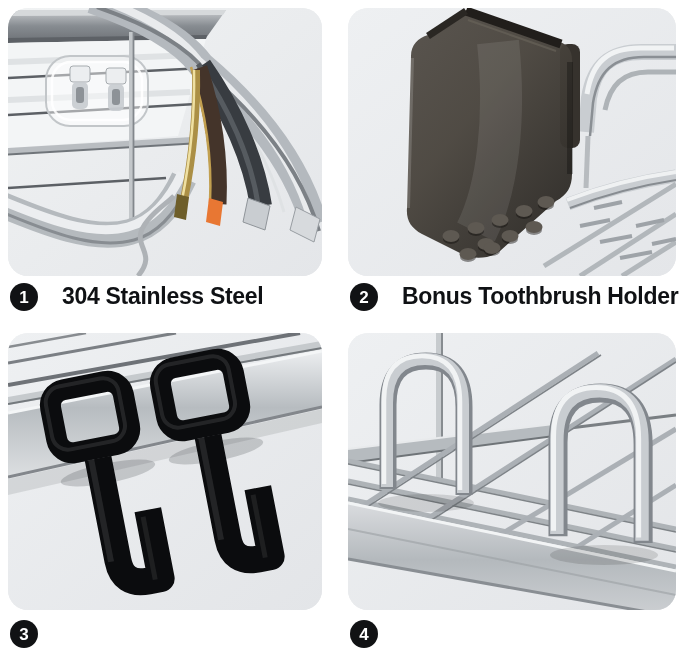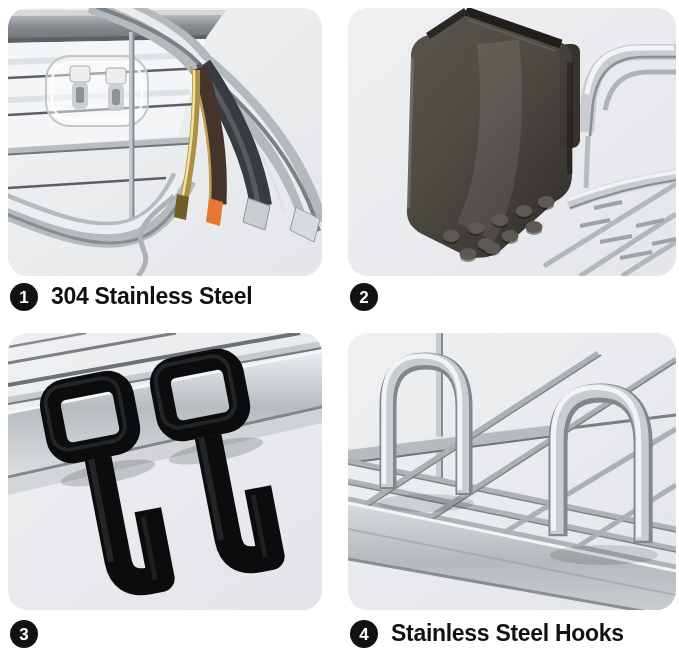--- a/index.html
+++ b/index.html
@@ -23,21 +23,21 @@
   .c2{left:350px;top:281px;}
   .c3{left:10px;top:618px;}
   .c4{left:350px;top:618px;}
   .badge{
     flex:0 0 auto;width:28px;height:28px;border-radius:50%;
     background:#111214;color:#ffffff;display:flex;align-items:center;justify-content:center;
     font-weight:700;font-size:17px;line-height:1;
   }
   .label{
     font-weight:700;font-size:23px;color:#0f1114;letter-spacing:-0.3px;
-    white-space:nowrap;line-height:1.1;
+    white-space:nowrap;line-height:1.1;margin-left:11px;
   }
 </style>
 </head>
 <body>
 
 <div class="page">
 
   <div class="tile t1">
     <svg viewBox="0 0 314 268">
       <defs>
@@ -327,26 +327,26 @@
   <div class="caption c1">
     <span class="badge">
       <span>1</span>
     </span>
     <span class="label">304 Stainless Steel</span>
   </div>
   <div class="caption c2">
     <span class="badge">
       <span>2</span>
     </span>
+    <span class="label">Bonus Toothbrush Holder</span>
   </div>
   <div class="caption c3">
     <span class="badge">
       <span>3</span>
     </span>
   </div>
   <div class="caption c4">
     <span class="badge">
       <span>4</span>
     </span>
-    <span class="label">Stainless Steel Hooks</span>
   </div>
 
 </div>
 
 </body></html>

